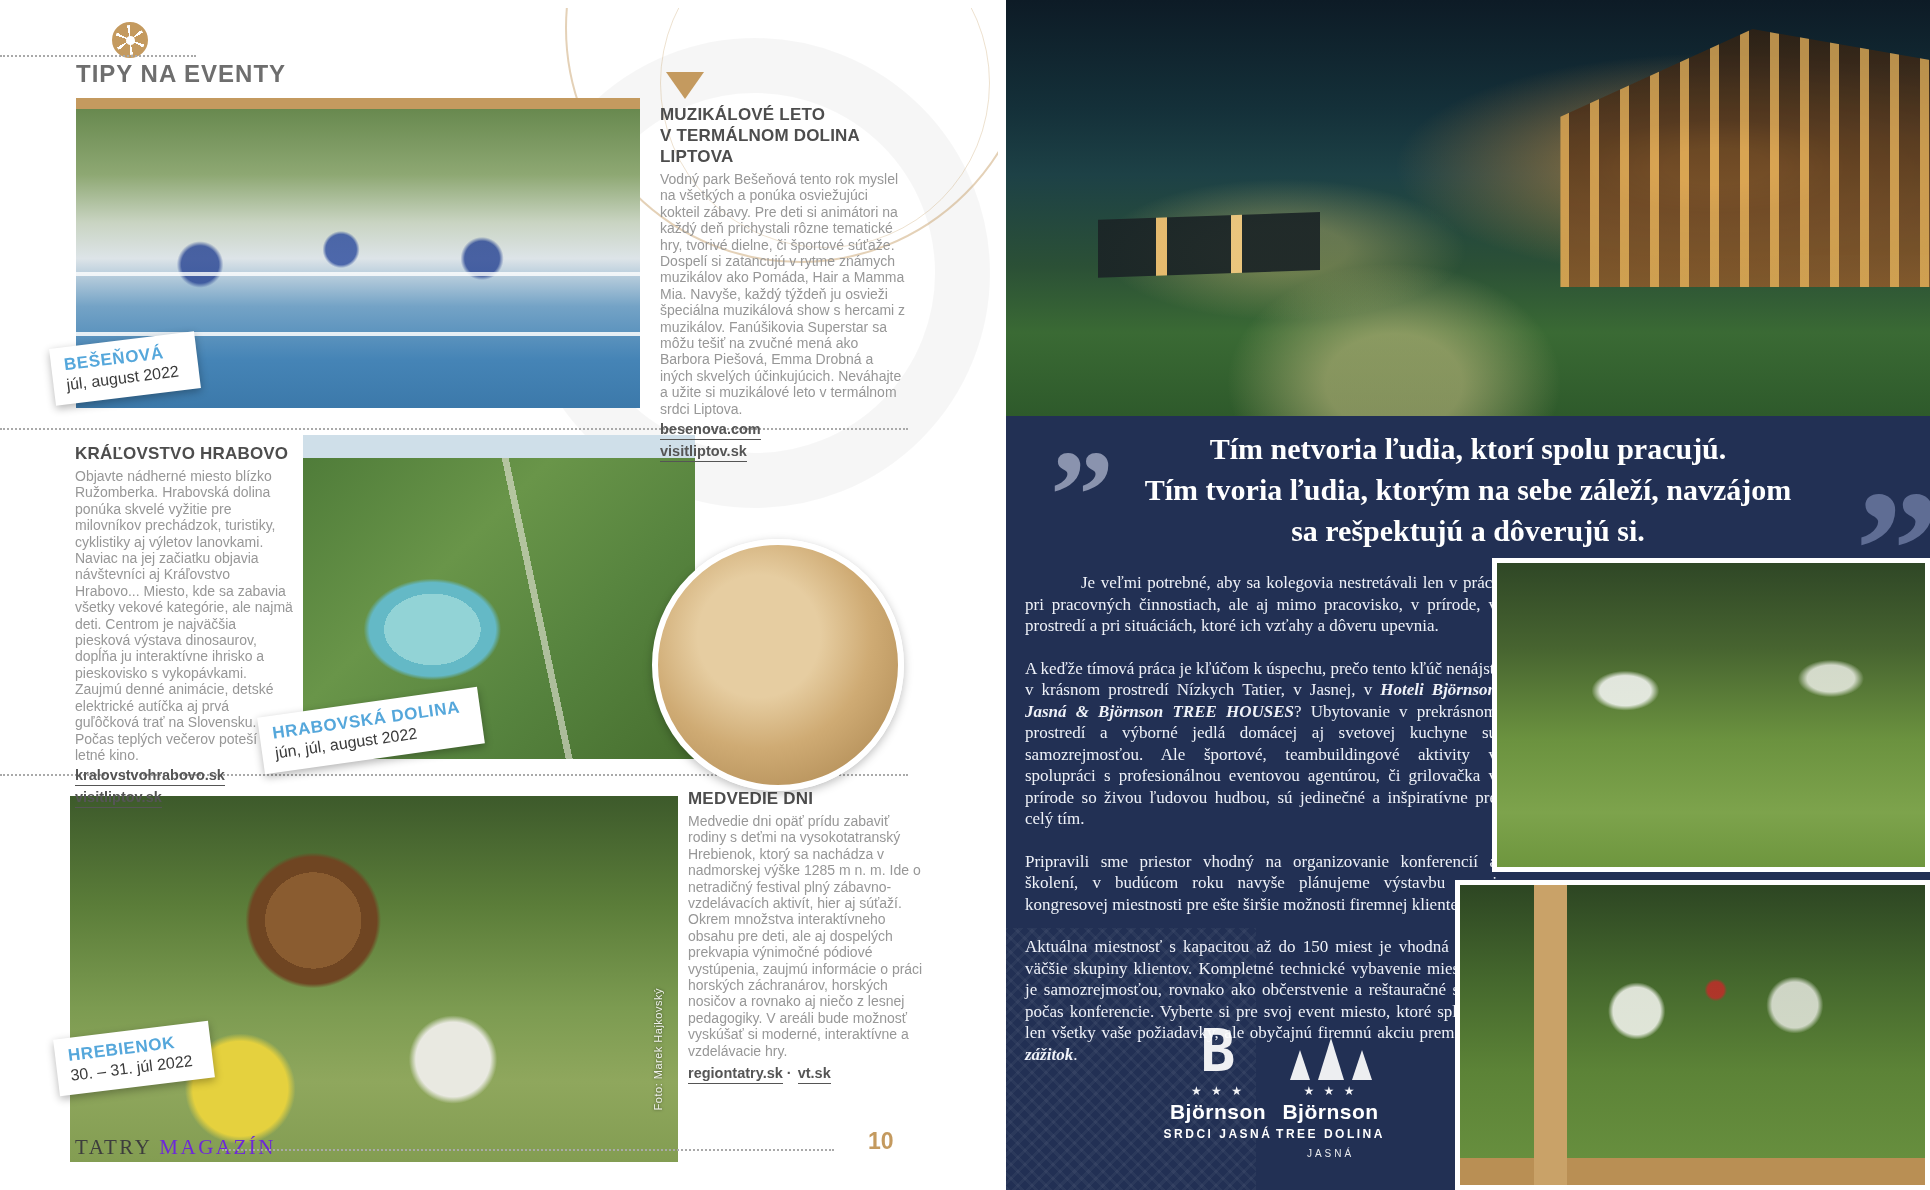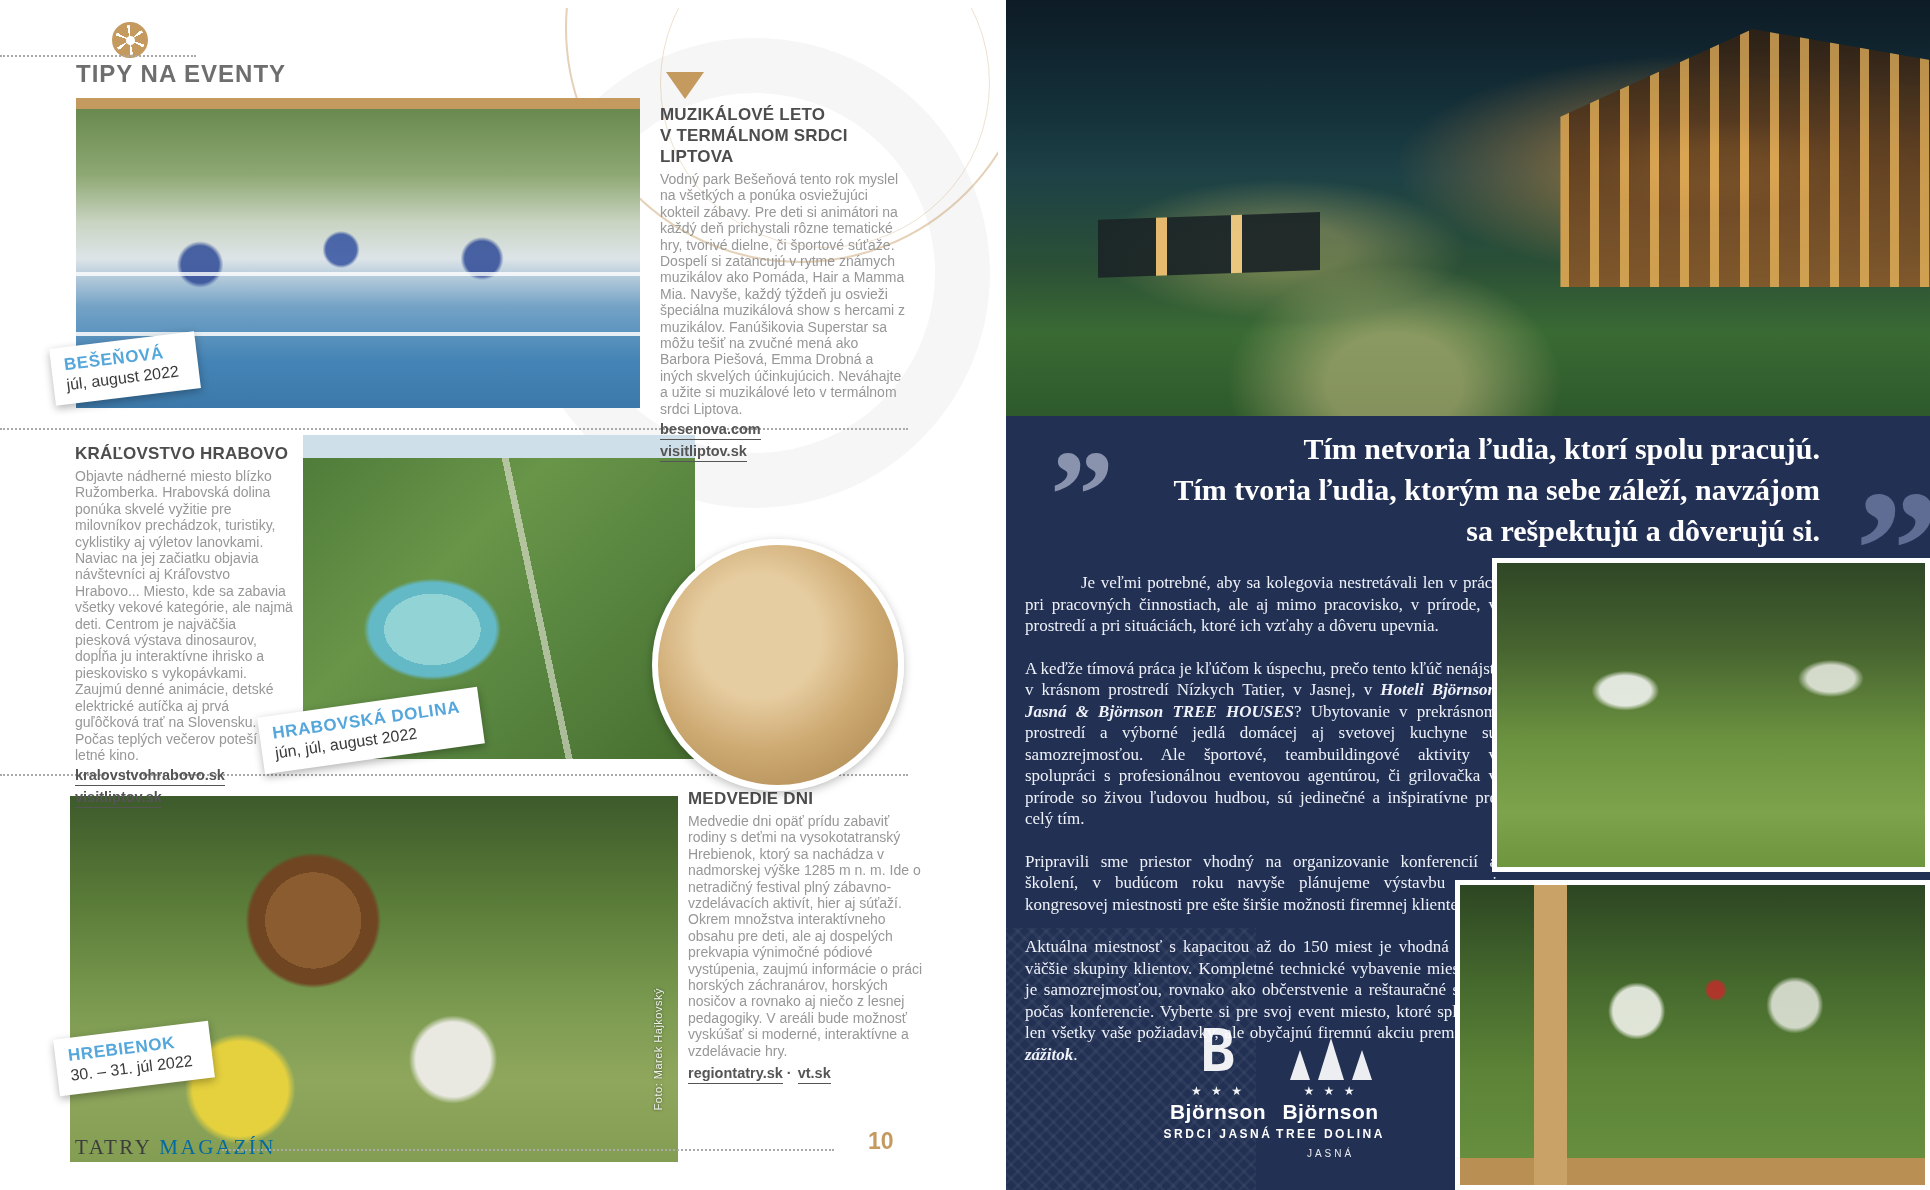--- a/index.html
+++ b/index.html
@@ -74,21 +74,21 @@
   .tag1 { left:52px;  top:332px;  transform:rotate(-7deg); }
   .tag2 { left:260px; top:694px;  transform:rotate(-8deg); }
   .tag3 { left:56px;  top:1022px; transform:rotate(-7deg); }
 
   .photo-credit { position:absolute; left:652px; top:980px; z-index:3; color:rgba(255,255,255,0.9);
     font-size:11px; writing-mode:vertical-rl; transform:rotate(180deg); letter-spacing:0.5px;
     text-shadow:0 0 3px rgba(0,0,0,0.6); }
 
   .footer-mag { position:absolute; left:75px; top:1127px; font-family:"Liberation Serif", serif;
     font-size:21px; letter-spacing:2.5px; color:#3d3d3d; }
-  .footer-mag .light { color:#0369a1; }
+  .footer-mag .light { color:#6d28d9; }
   .dl-footer { left:222px; top:1141px; width:612px; }
   .page-num { position:absolute; left:868px; top:1120px; font-size:23px; font-weight:bold; color:#c49a5f; }
 
   
   .right-page { position:absolute; left:1006px; top:0; width:924px; height:1190px; background:#223054; overflow:hidden; }
   .top-photo { position:absolute; left:0; top:0; width:924px; height:416px;
     background:
       radial-gradient(ellipse at 77% 40%, rgba(246,188,98,0.95) 0 5%, rgba(232,152,62,0.45) 13%, transparent 32%),
       radial-gradient(ellipse at 30% 60%, rgba(252,222,132,0.30) 0 7%, transparent 20%),
       radial-gradient(ellipse at 42% 92%, rgba(236,212,152,0.45) 0 9%, transparent 22%),
@@ -100,21 +100,21 @@
     clip-path:polygon(0 34%, 52% 0, 100% 12%, 100% 100%, 0 100%); opacity:0.9; }
   .top-photo .cubes { position:absolute; left:10%; top:52%; width:24%; height:14%;
     background:
       linear-gradient(90deg,#1b2426 0 26%, #f3c272 26% 31%, #1b2426 31% 60%, #f6cc81 60% 65%, #1b2426 65% 100%);
     transform:skewY(-2deg); opacity:0.92; }
 
   .quote-box { position:absolute; left:0; top:416px; width:924px; height:152px; color:#fff; }
   .qmark { position:absolute; font-family:"Liberation Serif", serif; font-weight:bold; line-height:0.9; }
   .qmark-left  { left:44px; top:22px; font-size:128px; color:#8a93ae; }
   .qmark-right { right:-10px; top:58px; font-size:170px; color:#5f6d94; }
-  .quote-text { position:absolute; left:110px; right:110px; top:12px; text-align:right;
+  .quote-text { position:absolute; left:110px; right:110px; top:12px; text-align:center;
     font-family:"Liberation Serif", serif; font-weight:bold; font-size:30px; line-height:41px; }
   .quote-text span { display:block; }
 
   .body-text { position:absolute; left:19px; top:572px; width:472px;
     font-family:"Liberation Serif", serif; font-size:17px; line-height:21.5px; color:#eef1f8; text-align:justify; }
   .body-text p { margin-bottom:21px; }
   .body-text .indent { text-indent:56px; }
   .bi { font-weight:bold; font-style:italic; }
 
   .photoA { left:486px; top:558px; width:438px; height:314px; border:5px solid #fff; z-index:5;
@@ -163,21 +163,21 @@
     <div class="dotline dl-head"></div>
     <div class="section-title">TIPY NA EVENTY</div>
 
     <div class="goldbar"></div>
     <div class="photo photo1"></div>
     <div class="tri-marker"></div>
 
     <div class="article art1">
       <div class="art-title">
         <span>MUZIKÁLOVÉ LETO</span>
-        <span>V TERMÁLNOM SRDCI LIPTOVA</span>
+        <span>V TERMÁLNOM DOLINA LIPTOVA</span>
       </div>
       <div class="art-body">Vodný park Bešeňová tento rok myslel na všetkých a ponúka osviežujúci kokteil zábavy. Pre deti si animátori na každý deň prichystali rôzne tematické hry, tvorivé dielne, či športové súťaže. Dospelí si zatancujú v rytme známych muzikálov ako Pomáda, Hair a Mamma Mia. Navyše, každý týždeň ju osvieži špeciálna muzikálová show s hercami z muzikálov. Fanúšikovia Superstar sa môžu tešiť na zvučné mená ako Barbora Piešová, Emma Drobná a iných skvelých účinkujúcich. Neváhajte a užite si muzikálové leto v termálnom srdci Liptova.</div>
       <div class="art-links">
         <a class="art-link">besenova.com</a>
         <a class="art-link">visitliptov.sk</a>
       </div>
     </div>
     <div class="tag tag1">
       <div class="place">BEŠEŇOVÁ</div>
       <div class="date">júl, august 2022</div>

